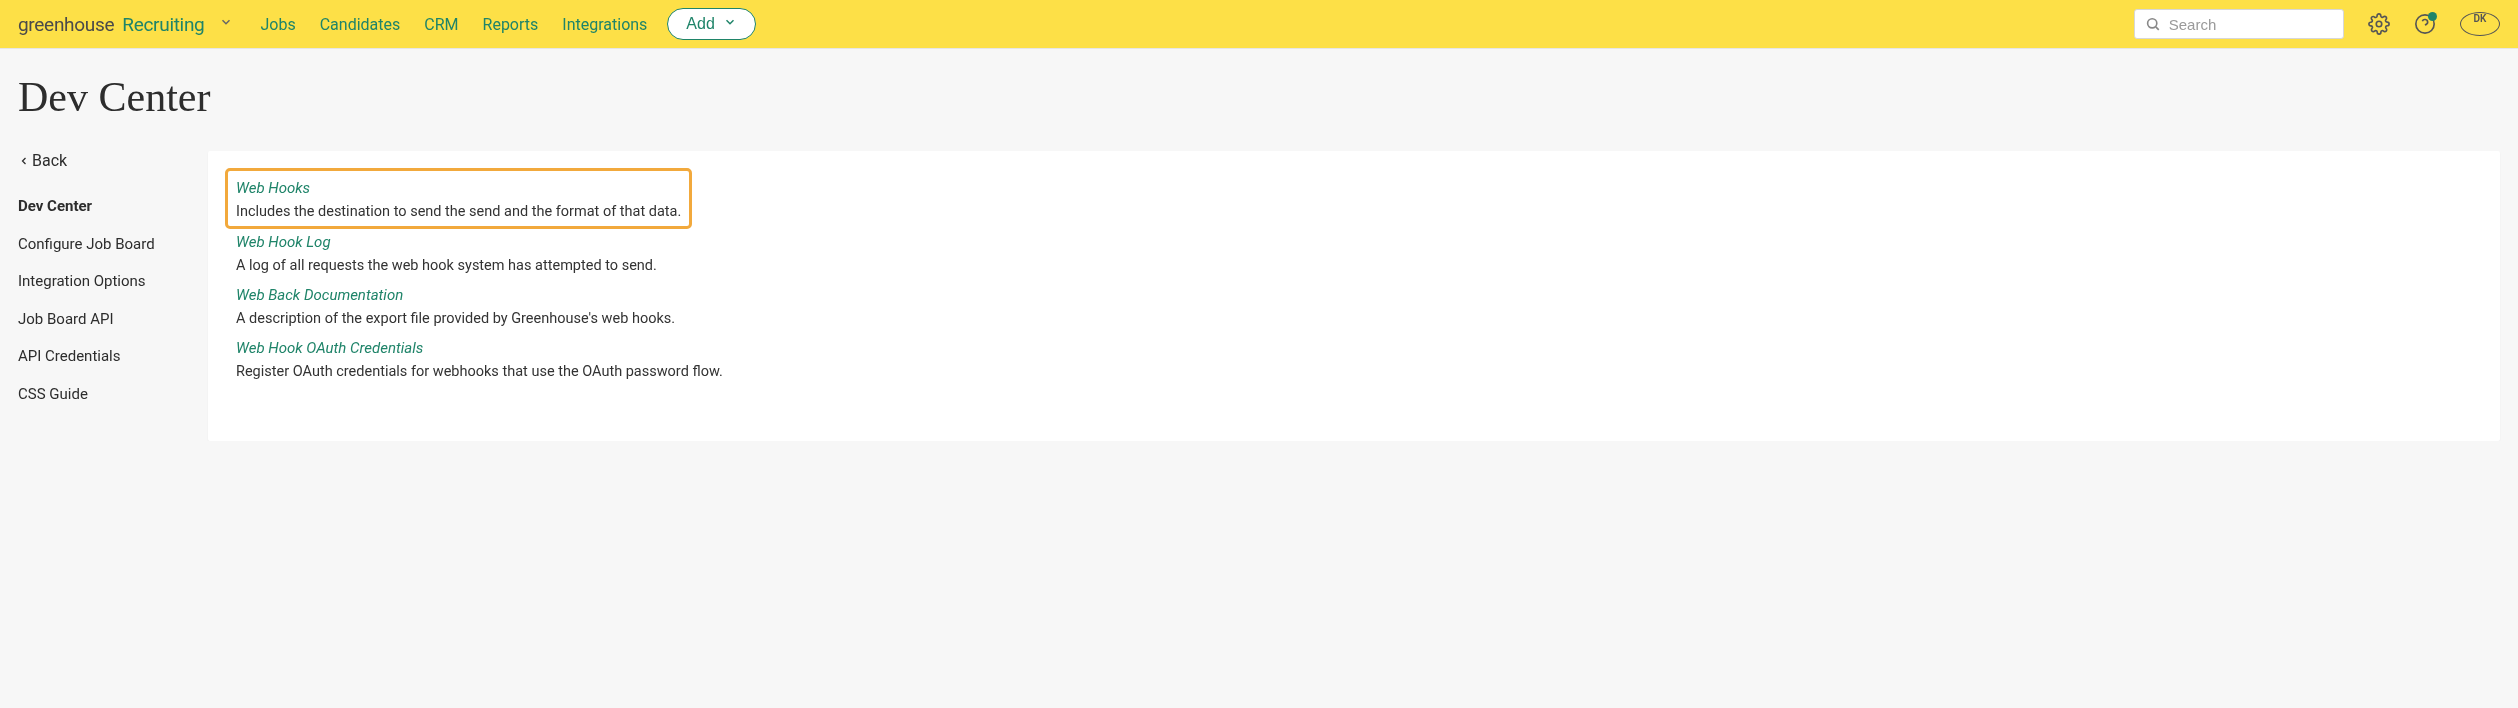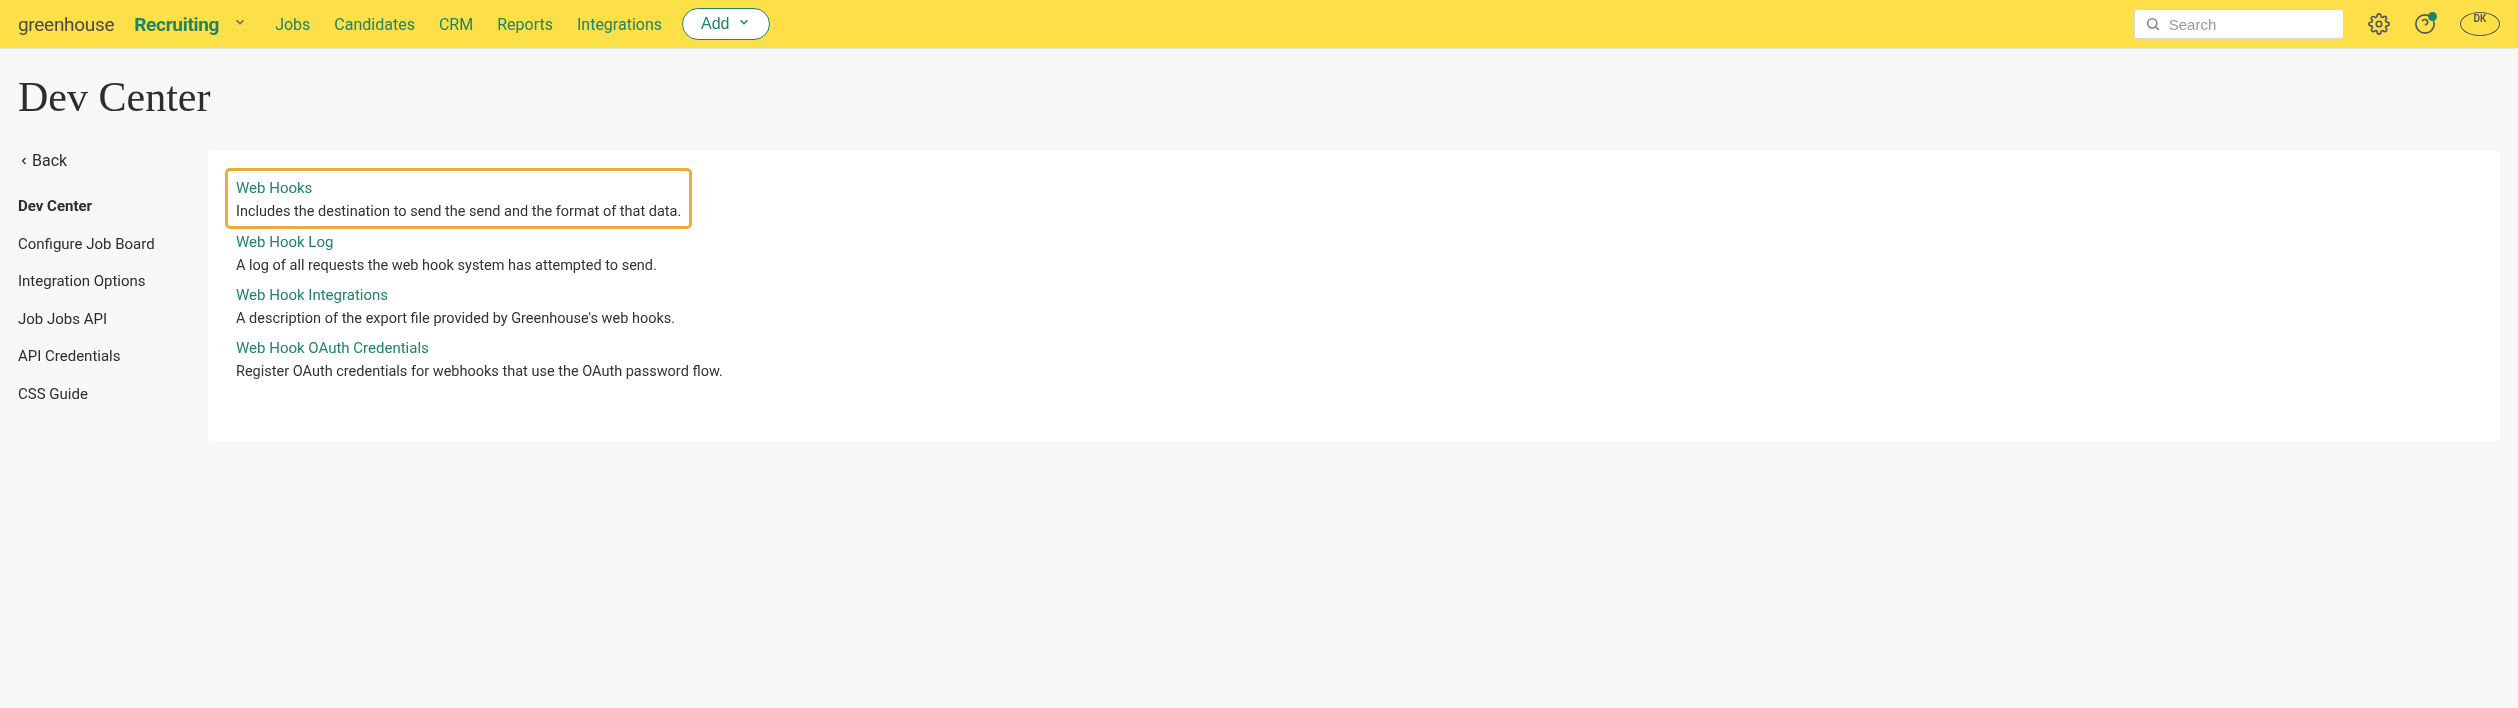--- a/index.html
+++ b/index.html
@@ -18,21 +18,21 @@
       border-bottom: 1px solid #e6e6e6;
       padding: 0 18px;
     }
     .logo {
       display: flex;
       align-items: baseline;
       font-size: 19px;
       letter-spacing: -0.3px;
     }
     .logo .greenhouse { color: #4a4a4a; font-weight: 400; }
-    .logo .recruiting { color: #1f8469; font-weight: 700; margin-left: 20px; }
+    .logo .recruiting { color: #1f8469; font-weight: 400; margin-left: 8px; }
     .logo-chevron { margin-left: 14px; color: #666; }
     .nav { display: flex; align-items: center; margin-left: 28px; gap: 24px; }
     .nav a { color: #1f8469; font-size: 16px; text-decoration: none; cursor: pointer; }
     .add-btn {
       display: inline-flex;
       align-items: flex-start;
       gap: 8px;
       border: 1px solid #1f8469;
       color: #1f8469;
       border-radius: 18px;
@@ -133,20 +133,21 @@
       display: inline-block;
       min-width: 400px;
     }
     .item { margin-bottom: 12px; }
     .item-title {
       color: #1f8469;
       font-size: 15px;
       cursor: pointer;
       display: inline-block;
       margin-bottom: 6px;
+      font-style: italic;
     }
     .item-desc {
       color: #333;
       font-size: 14.5px;
     }
     .chevron-svg { width: 14px; height: 14px; }
   </style>
 </head>
 <body>
 
@@ -209,39 +210,39 @@
     <div class="back-link">
       <svg width="12" height="12" viewBox="0 0 24 24" fill="none" stroke="currentColor" stroke-width="2.5">
           <polyline points="15 18 9 12 15 6"></polyline>
         </svg>
       <span>Back</span>
     </div>
     <ul class="side-items">
       <li class="active">Dev Center</li>
       <li>Configure Job Board</li>
       <li>Integration Options</li>
-      <li>Job Jobs API</li>
+      <li>Job Board API</li>
       <li>API Credentials</li>
       <li>CSS Guide</li>
     </ul>
   </aside>
 
   <section class="main">
     <div class="highlight">
       <div class="item" style="margin-bottom:0;">
         <a class="item-title">Web Hooks</a>
         <div class="item-desc">Includes the destination to send the send and the format of that data.</div>
       </div>
     </div>
     <div class="item">
       <a class="item-title">Web Hook Log</a>
       <div class="item-desc">A log of all requests the web hook system has attempted to send.</div>
     </div>
     <div class="item">
-      <a class="item-title">Web Hook Integrations</a>
+      <a class="item-title">Web Back Documentation</a>
       <div class="item-desc">A description of the export file provided by Greenhouse's web hooks.</div>
     </div>
     <div class="item">
       <a class="item-title">Web Hook OAuth Credentials</a>
       <div class="item-desc">Register OAuth credentials for webhooks that use the OAuth password flow.</div>
     </div>
   </section>
 
 </div>
 

